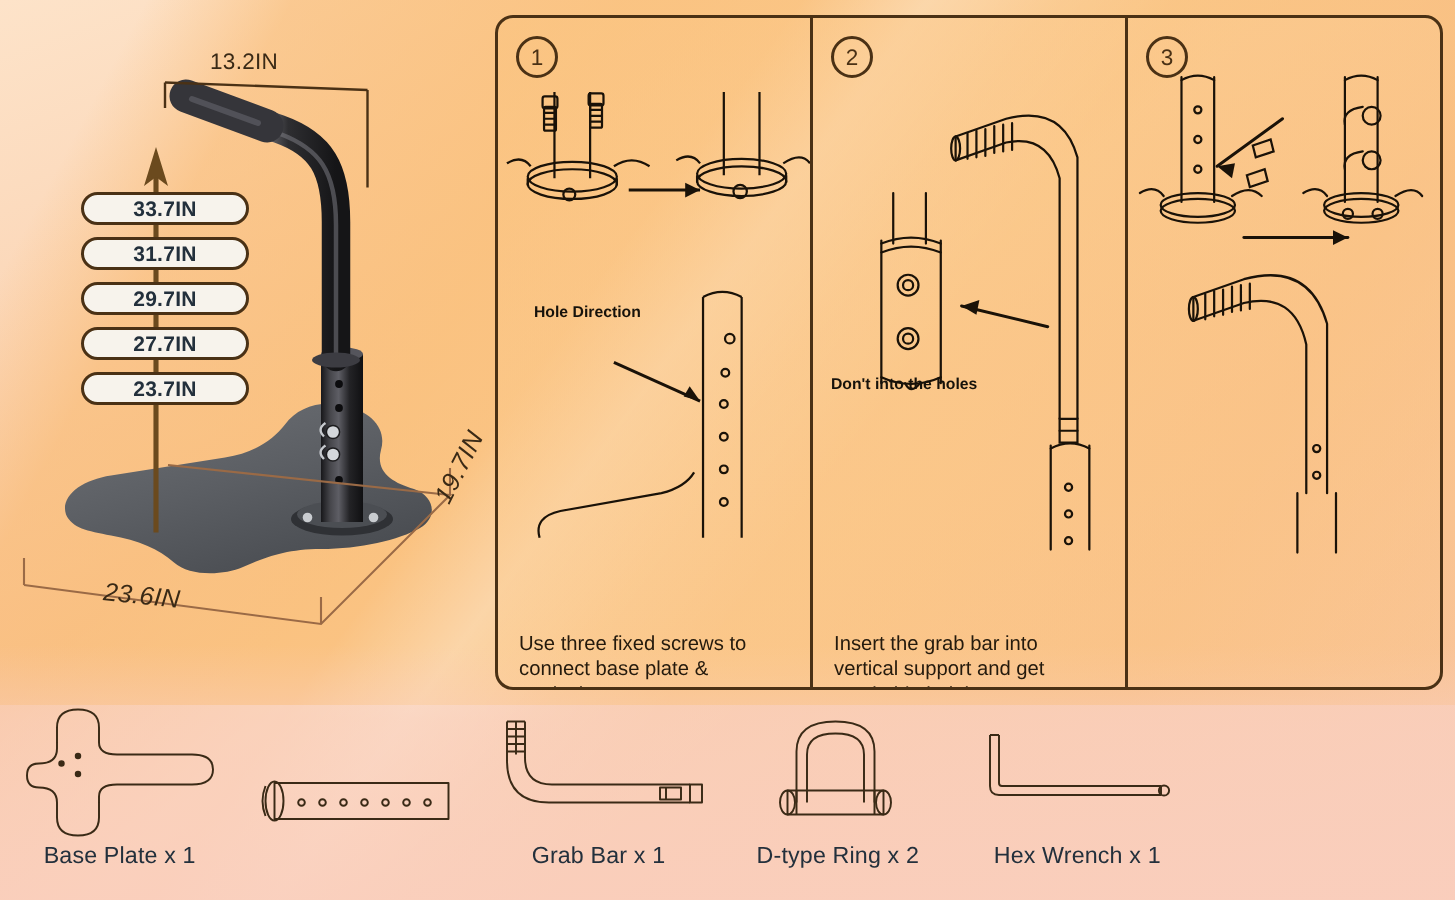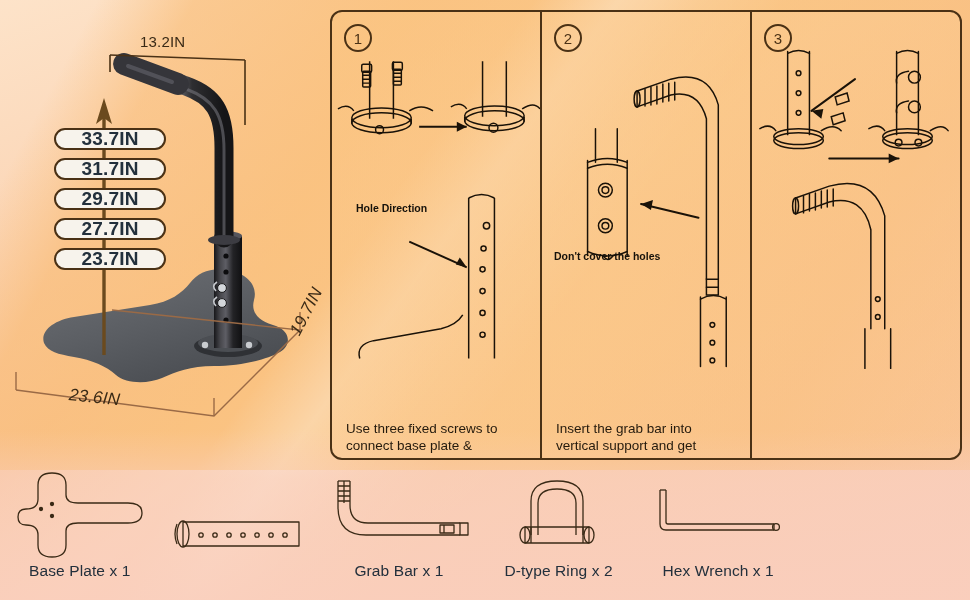--- a/index.html
+++ b/index.html
@@ -106,21 +106,21 @@
     top: 128px;
     width: 112px;
   }
   .pill {
     height: 22px;
     margin-bottom: 8px;
     border: 2px solid #4a3115;
     border-radius: 12px;
     background: #f7f3ec;
     color: #23303c;
-    font-size: 19px;
+    font-size: 14px;
     font-weight: 600;
     letter-spacing: .2px;
     display: flex;
     align-items: center;
     justify-content: center;
     box-sizing: border-box;
     position: relative;
     z-index: 3;
   }
 
@@ -428,21 +428,21 @@
           <circle cx="64" cy="160" r="3.4"></circle>
           <circle cx="64" cy="196" r="7"></circle>
           <circle cx="64" cy="196" r="3.4"></circle>
           <path d="M62,226 q4,8 10,0"></path>
 
           <path d="M158,188 L100,174" stroke-width="2"></path>
           <path d="M100,174 L112,170 L110,180 Z" fill="#1a1208" stroke="none"></path>
         </g>
       </svg>
 
-      <div class="art-note" style="left:12px; top:238px;">Don't cover the holes</div>
+      <div class="art-note" style="left:12px; top:238px;">Don't into the holes</div>
       <div class="step-caption">Insert the grab bar into
 vertical support and get
 a suitable height.</div>
     </div>
 
     <div class="step">
       <div class="step-num">3</div>
 
       <svg class="step-art" viewBox="0 0 210 340">
         <g fill="none" stroke="#1a1208" stroke-width="1.5" stroke-linecap="round">

